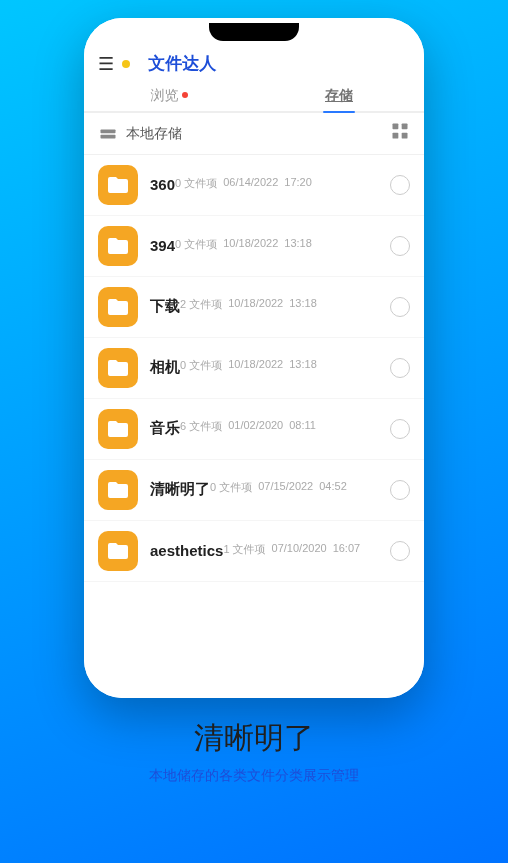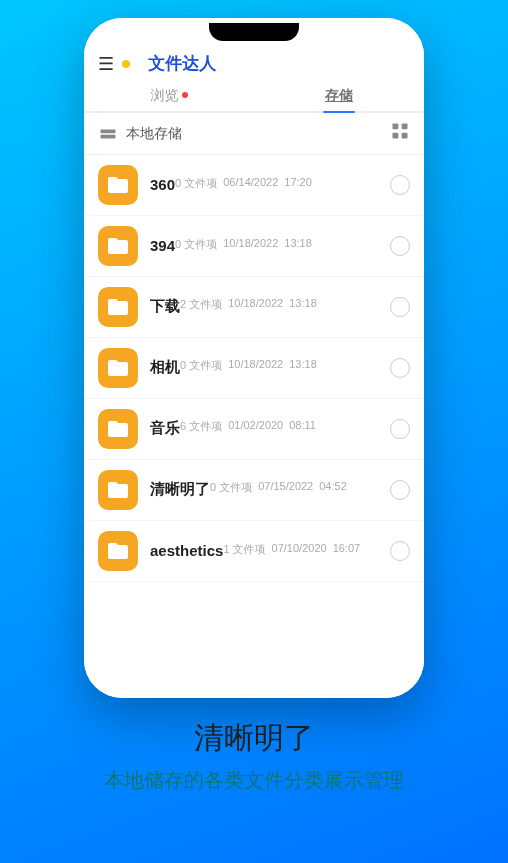--- a/index.html
+++ b/index.html
@@ -204,22 +204,22 @@
       text-align: center;
       color: #fff;
     }
     .bottom-title {
       font-size: 30px;
       font-weight: 400;
       color: #222;
       margin-bottom: 6px;
     }
     .bottom-desc {
-      font-size: 20px;
-      color: #0f766e;
+      font-size: 14px;
+      color: #1d4ed8;
       line-height: 1.5;
     }
   </style>
 </head>
 <body>
 
 <div class="phone-wrapper">
 
   <div class="phone-top-bar">
     <div class="notch"></div>

